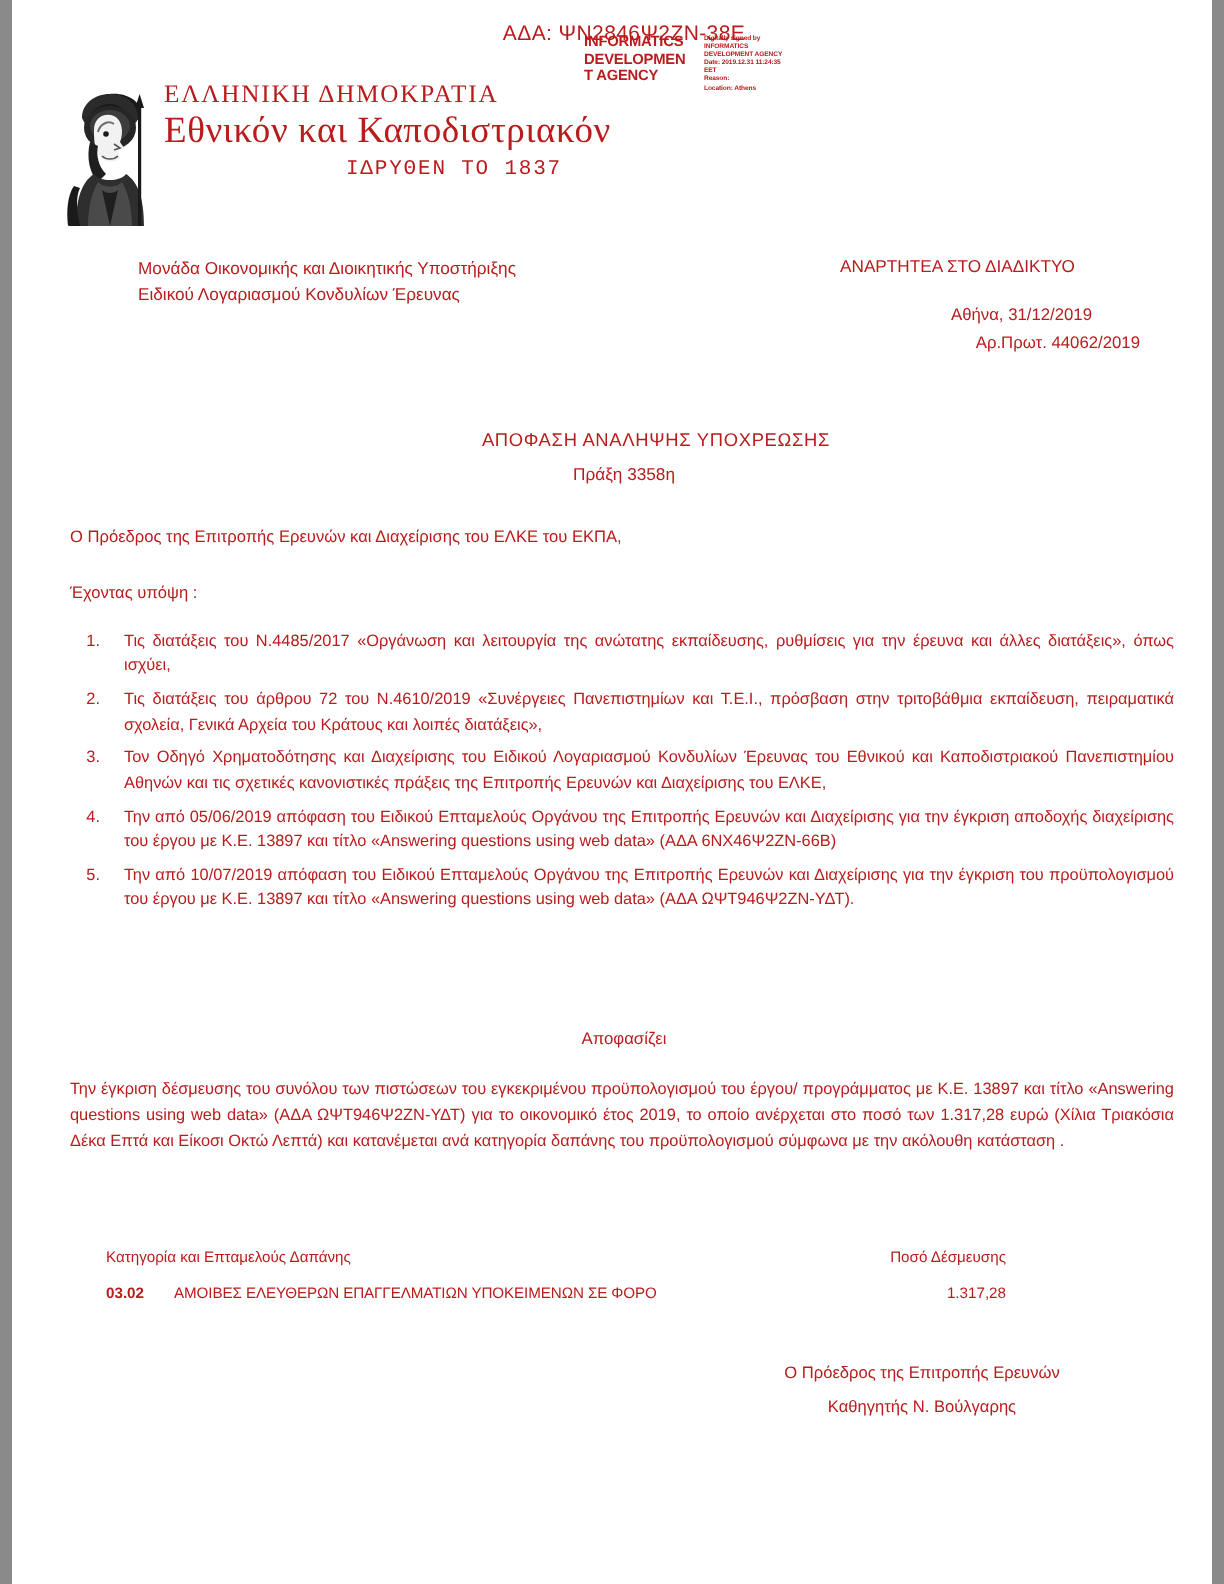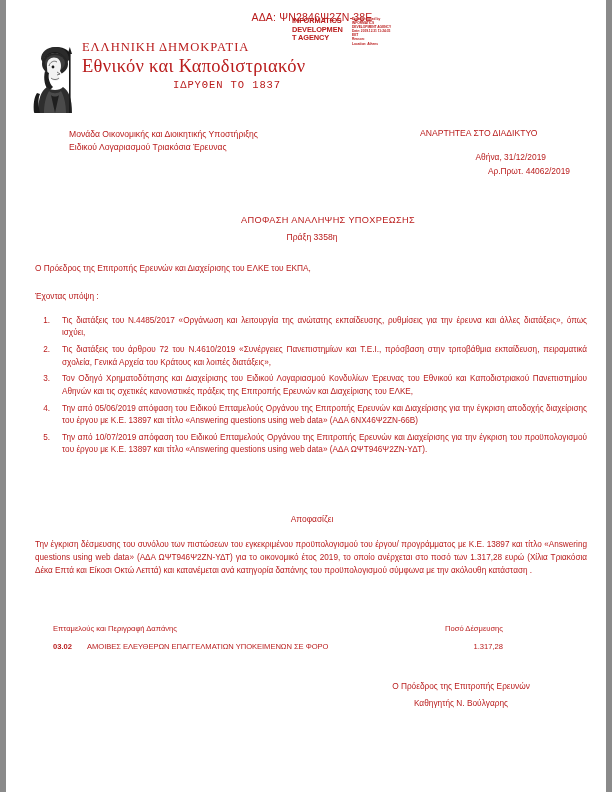--- a/index.html
+++ b/index.html
@@ -307,21 +307,21 @@
   </svg>
 
   <div class="uni-block">
     <div class="uni-line1">ΕΛΛΗΝΙΚΗ ΔΗΜΟΚΡΑΤΙΑ</div>
     <div class="uni-line2">Εθνικόν και Καποδιστριακόν</div>
     <div class="uni-founded">ΙΔΡΥΘΕΝ ΤΟ 1837</div>
   </div>
 
   <div class="unit">
     <div>Μονάδα Οικονομικής και Διοικητικής Υποστήριξης</div>
-    <div>Ειδικού Λογαριασμού Τριακόσια Έρευνας</div>
+    <div>Ειδικού Λογαριασμού Κονδυλίων Έρευνας</div>
   </div>
 
   <div class="posted">ΑΝΑΡΤΗΤΕΑ ΣΤΟ ΔΙΑΔΙΚΤΥΟ</div>
   <div class="meta-date">Αθήνα, 31/12/2019</div>
   <div class="meta-prot">Αρ.Πρωτ.  44062/2019</div>
 
   <div class="doc-title">ΑΠΟΦΑΣΗ ΑΝΑΛΗΨΗΣ ΥΠΟΧΡΕΩΣΗΣ</div>
   <div class="doc-subtitle">Πράξη 3358η</div>
 
   <div class="intro1">Ο Πρόεδρος της Επιτροπής Ερευνών και Διαχείρισης του ΕΛΚΕ του ΕΚΠΑ,</div>
@@ -348,21 +348,21 @@
       <div class="list-num">5.</div>
       <div class="list-text">Την από 10/07/2019 απόφαση του Ειδικού Επταμελούς Οργάνου της Επιτροπής Ερευνών και Διαχείρισης για την έγκριση του  προϋπολογισμού του έργου με Κ.Ε. 13897 και τίτλο «Answering questions using web data» (ΑΔΑ ΩΨΤ946Ψ2ΖΝ-ΥΔΤ).</div>
     </div>
   </div>
 
   <div class="decides">Αποφασίζει</div>
   <div class="decision-body">Την έγκριση δέσμευσης του συνόλου των πιστώσεων του εγκεκριμένου προϋπολογισμού του έργου/ προγράμματος με Κ.Ε. 13897 και τίτλο «Answering questions using web data» (ΑΔΑ ΩΨΤ946Ψ2ΖΝ-ΥΔΤ) για το οικονομικό έτος 2019, το οποίο ανέρχεται στο ποσό των 1.317,28 ευρώ (Χίλια Τριακόσια Δέκα Επτά και Είκοσι Οκτώ Λεπτά) και κατανέμεται ανά κατηγορία δαπάνης του προϋπολογισμού σύμφωνα με την ακόλουθη κατάσταση .</div>
 
   <div class="tbl">
     <div class="tbl-head">
-      <div class="th-cat">Επταμελούς και Περιγραφή Δαπάνης</div>
+      <div class="th-cat">Κατηγορία και Επταμελούς Δαπάνης</div>
       <div class="th-amt">Ποσό Δέσμευσης</div>
     </div>
     <div class="tbl-row">
       <div class="td-code">03.02</div>
       <div class="td-desc">ΑΜΟΙΒΕΣ ΕΛΕΥΘΕΡΩΝ ΕΠΑΓΓΕΛΜΑΤΙΩΝ ΥΠΟΚΕΙΜΕΝΩΝ ΣΕ ΦΟΡΟ</div>
       <div class="td-amt">1.317,28</div>
     </div>
   </div>
 
   <div class="sign-block">

